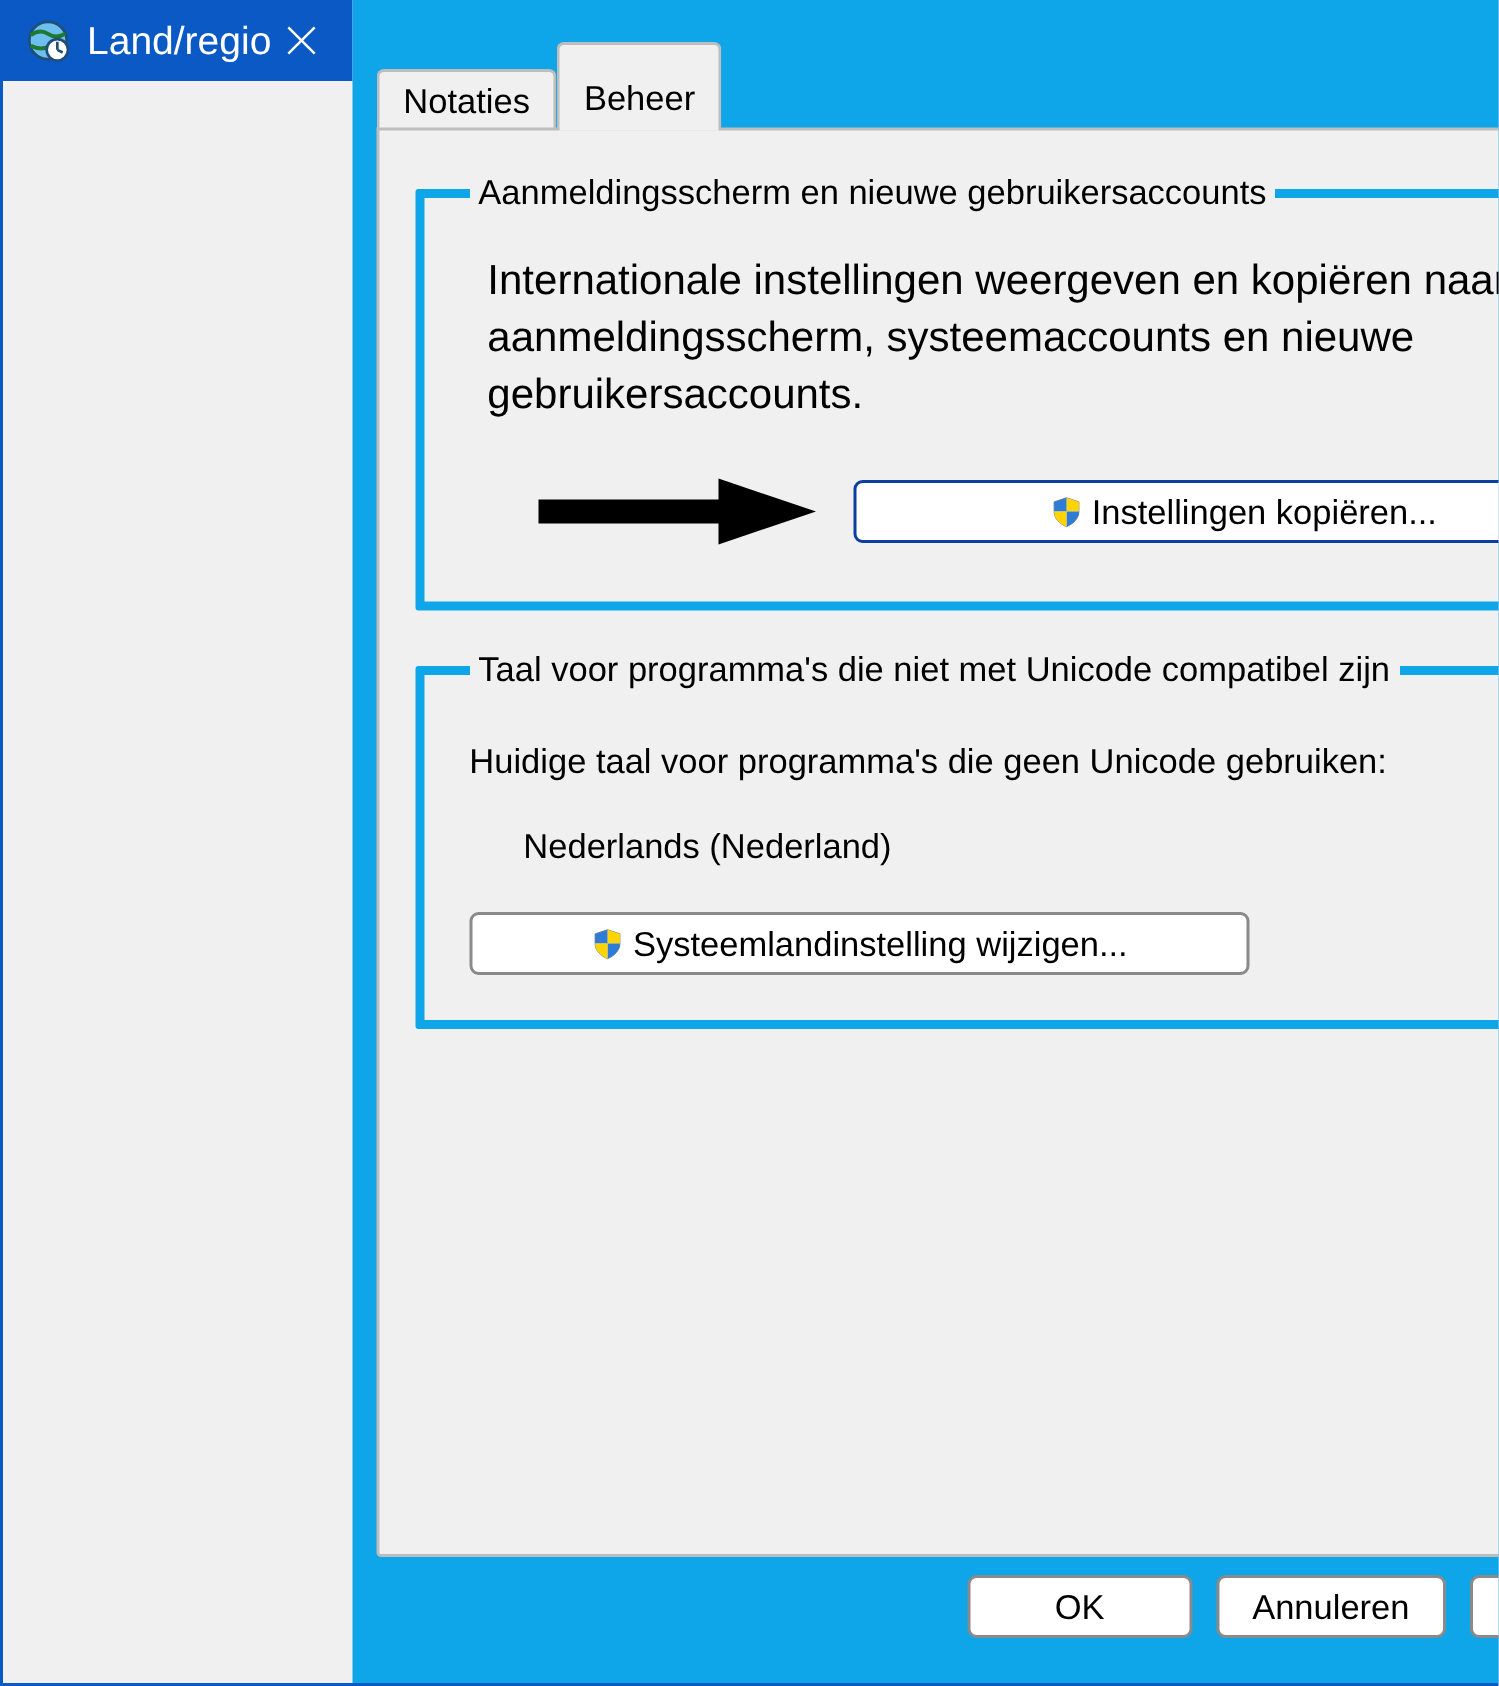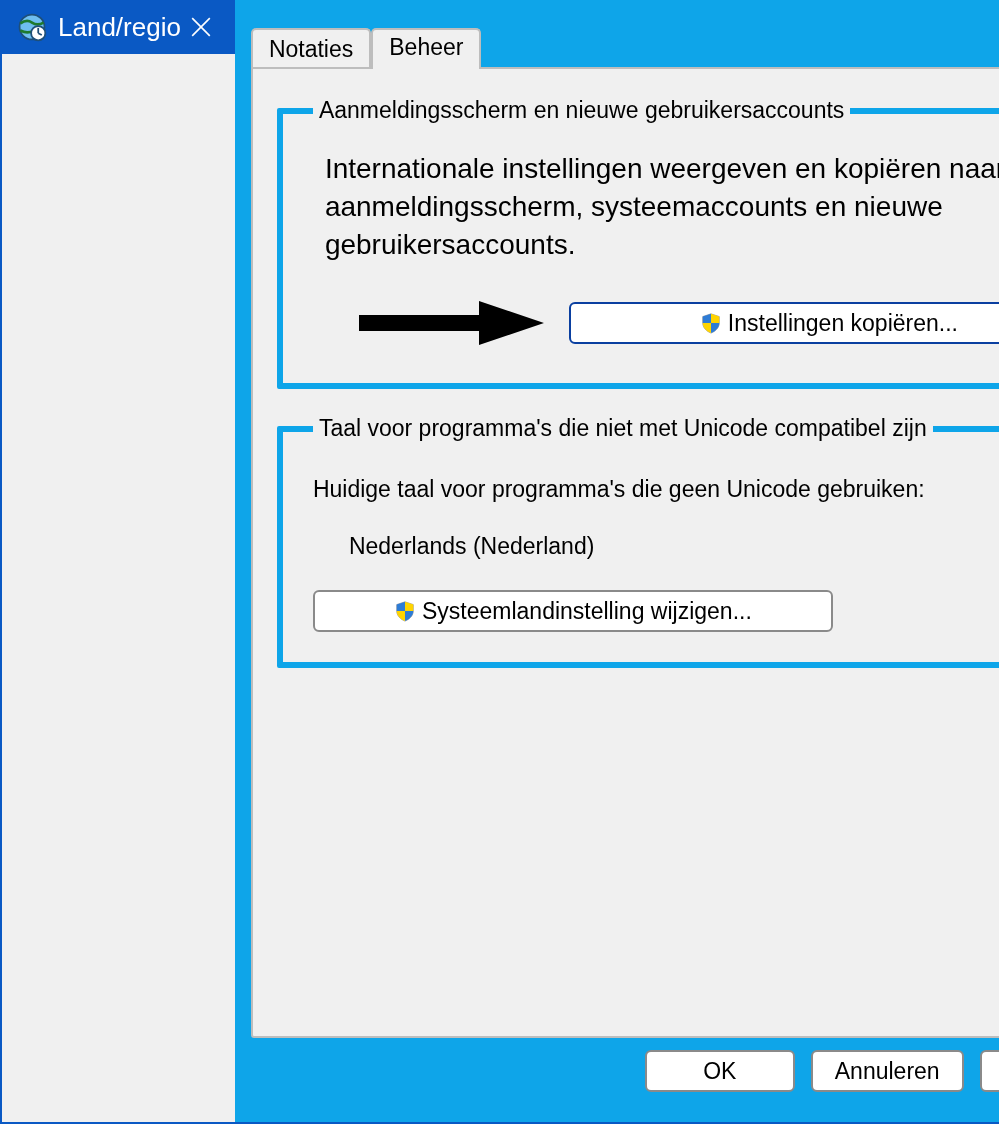--- a/index.html
+++ b/index.html
@@ -71,21 +71,21 @@
     position: relative;
     top: 2px;
     margin-right: 0px;
     cursor: pointer;
   }
   .tab.active {
     background: #f0f0f0;
     border-color: #bdbdbd;
     z-index: 2;
     top: 2px;
-    padding-top: 4px;
+    padding-top: 22px;
     padding-bottom: 8px;
   }
   .tabpanel {
     border: 2px solid #bdbdbd;
     border-radius: 0 3px 3px 3px;
     background: #f0f0f0;
     flex: 1 1 auto;
     position: relative;
     padding: 28px 24px 24px 24px;
   }

